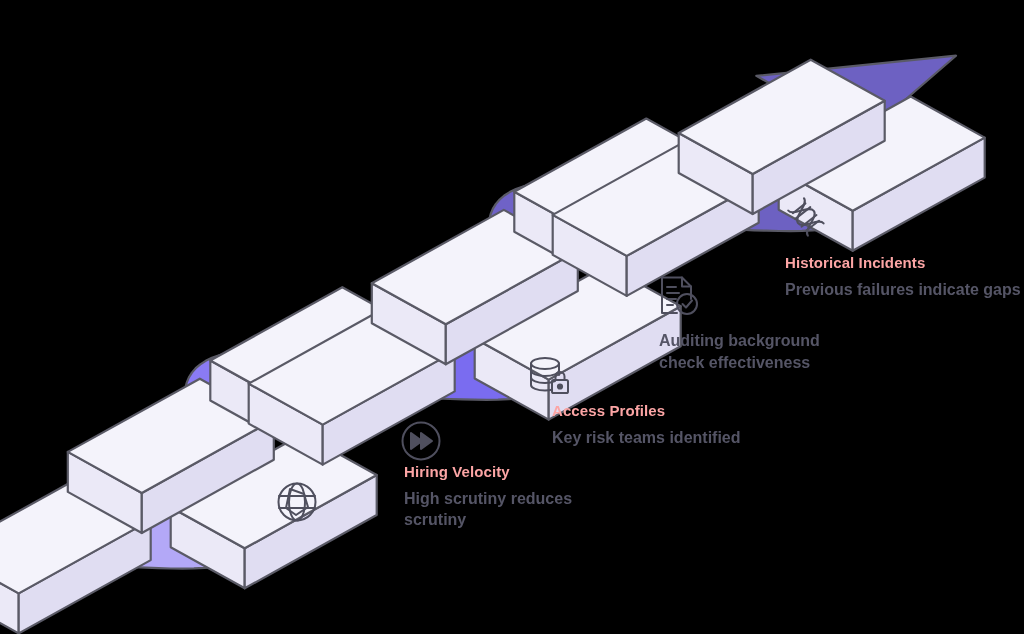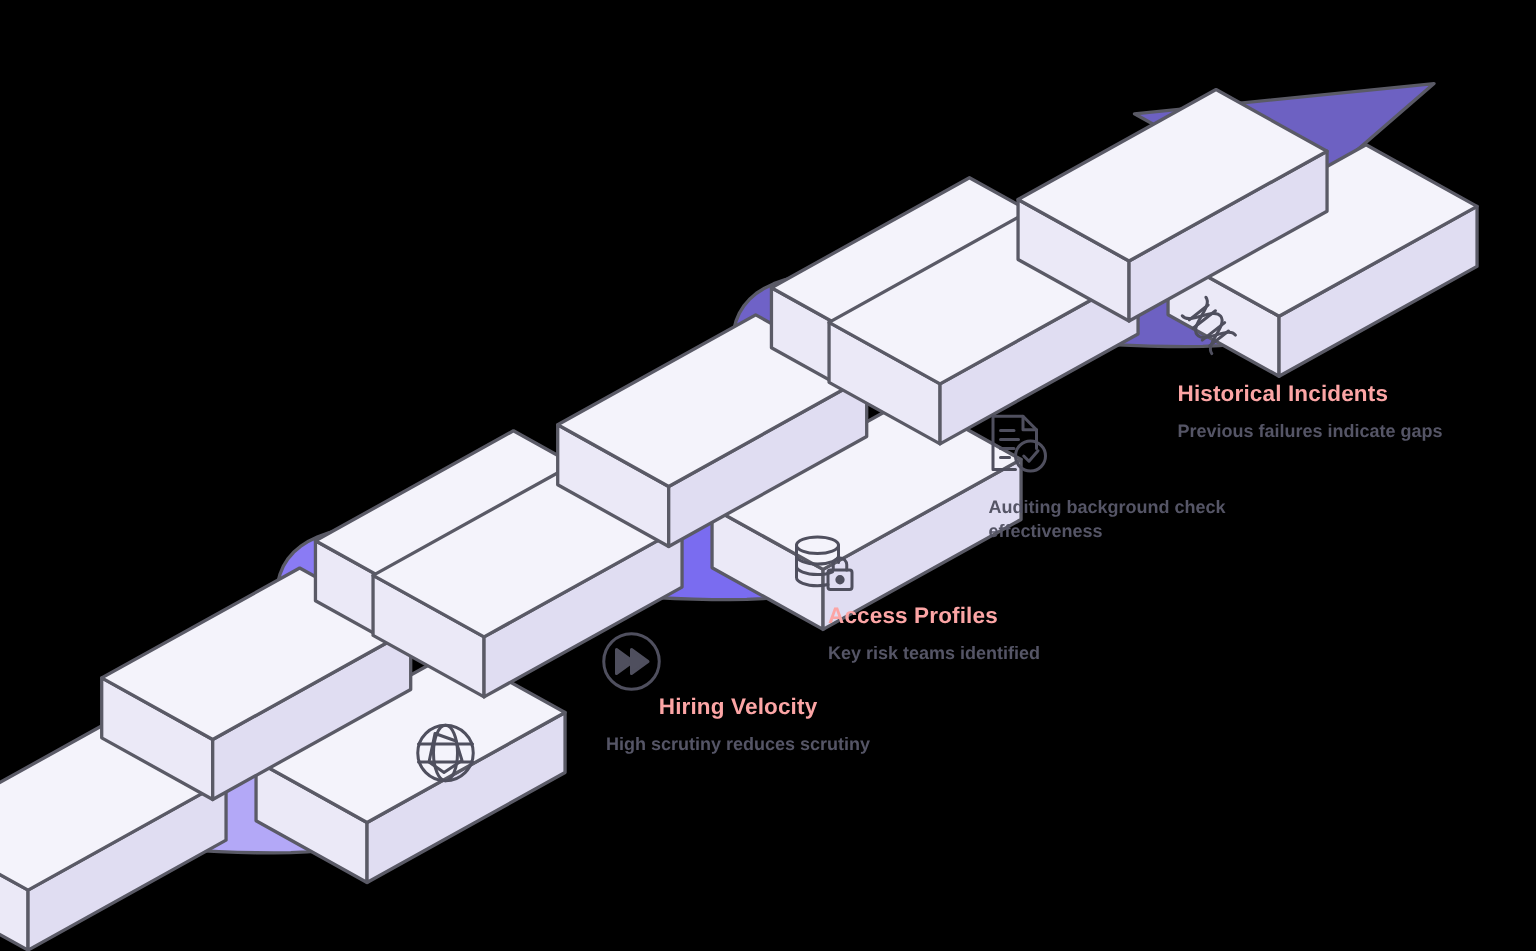--- a/index.html
+++ b/index.html
@@ -11,21 +11,21 @@
   #stage{position:absolute;inset:0;width:1024px;height:634px;}
   svg#scene{position:absolute;left:0;top:0;width:1024px;height:634px;display:block;}
 
   .labels{position:absolute;left:0;top:0;width:1024px;height:634px;pointer-events:none;}
   .label-group{position:absolute;}
   .label-title{
     font-size:15px;font-weight:bold;color:#fca5a5;letter-spacing:.1px;
     white-space:nowrap;line-height:1.1;
   }
   .label-sub{
-    font-size:12px;font-weight:bold;color:#555566;line-height:1.35;
+    font-size:16px;font-weight:bold;color:#555566;line-height:1.35;
     margin-top:7px;max-width:215px;
   }
   .label-sub.wide{max-width:260px;}
 </style>
 </head>
 <body>
 
 <div id="stage">
 
   <svg id="scene" viewBox="0 0 1024 634" xmlns="http://www.w3.org/2000/svg">
@@ -144,21 +144,21 @@
         <path d="M 5 2 C 5 10 25 10 25 18 C 25 26 5 26 5 34"></path>
         <path d="M 25 2 C 25 10 5 10 5 18 C 5 26 25 26 25 34"></path>
         <path d="M 7 7 H 23 M 5.5 13 H 24.5 M 5.5 23 H 24.5 M 7 29 H 23"></path>
       </g>
     </g>
     </svg>
 
   <div class="labels">
 
 
-    <div class="label-group" style="left:404px;top:464px;text-align:center;">
+    <div class="label-group" style="left:404px;top:464px;">
       <div class="label-title">Hiring Velocity</div>
       <div class="label-sub">High scrutiny reduces scrutiny</div>
     </div>
 
     <div class="label-group" style="left:552px;top:403px;">
       <div class="label-title">Access Profiles</div>
       <div class="label-sub">Key risk teams identified</div>
     </div>
 
     <div class="label-group" style="left:659px;top:323px;">

